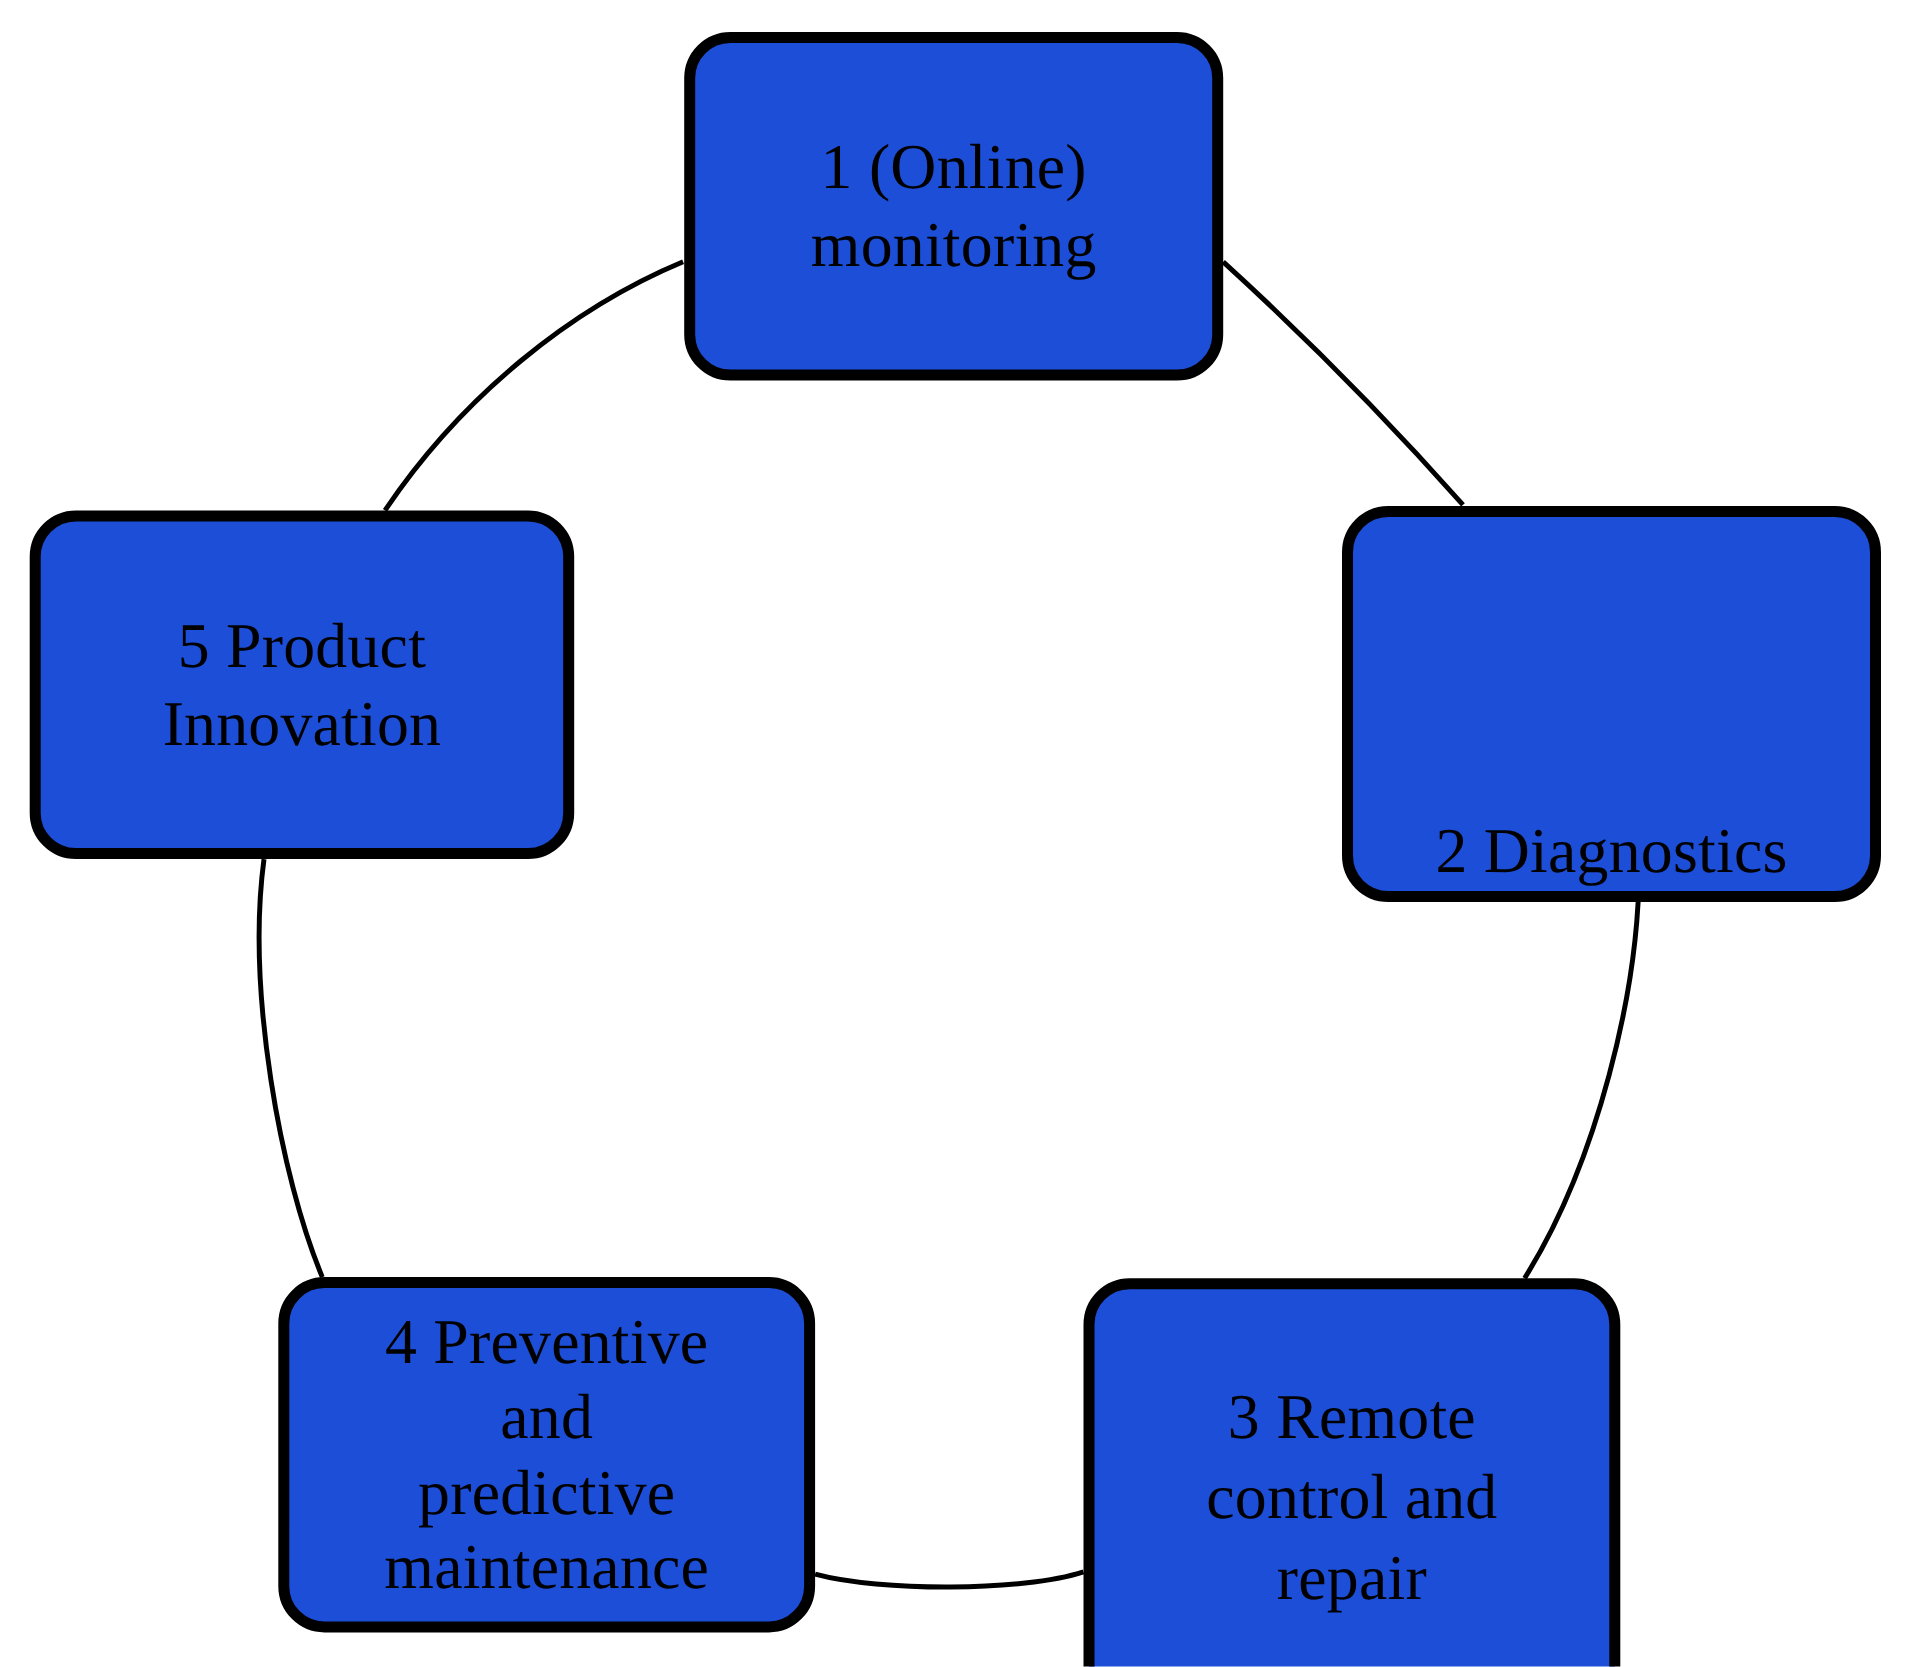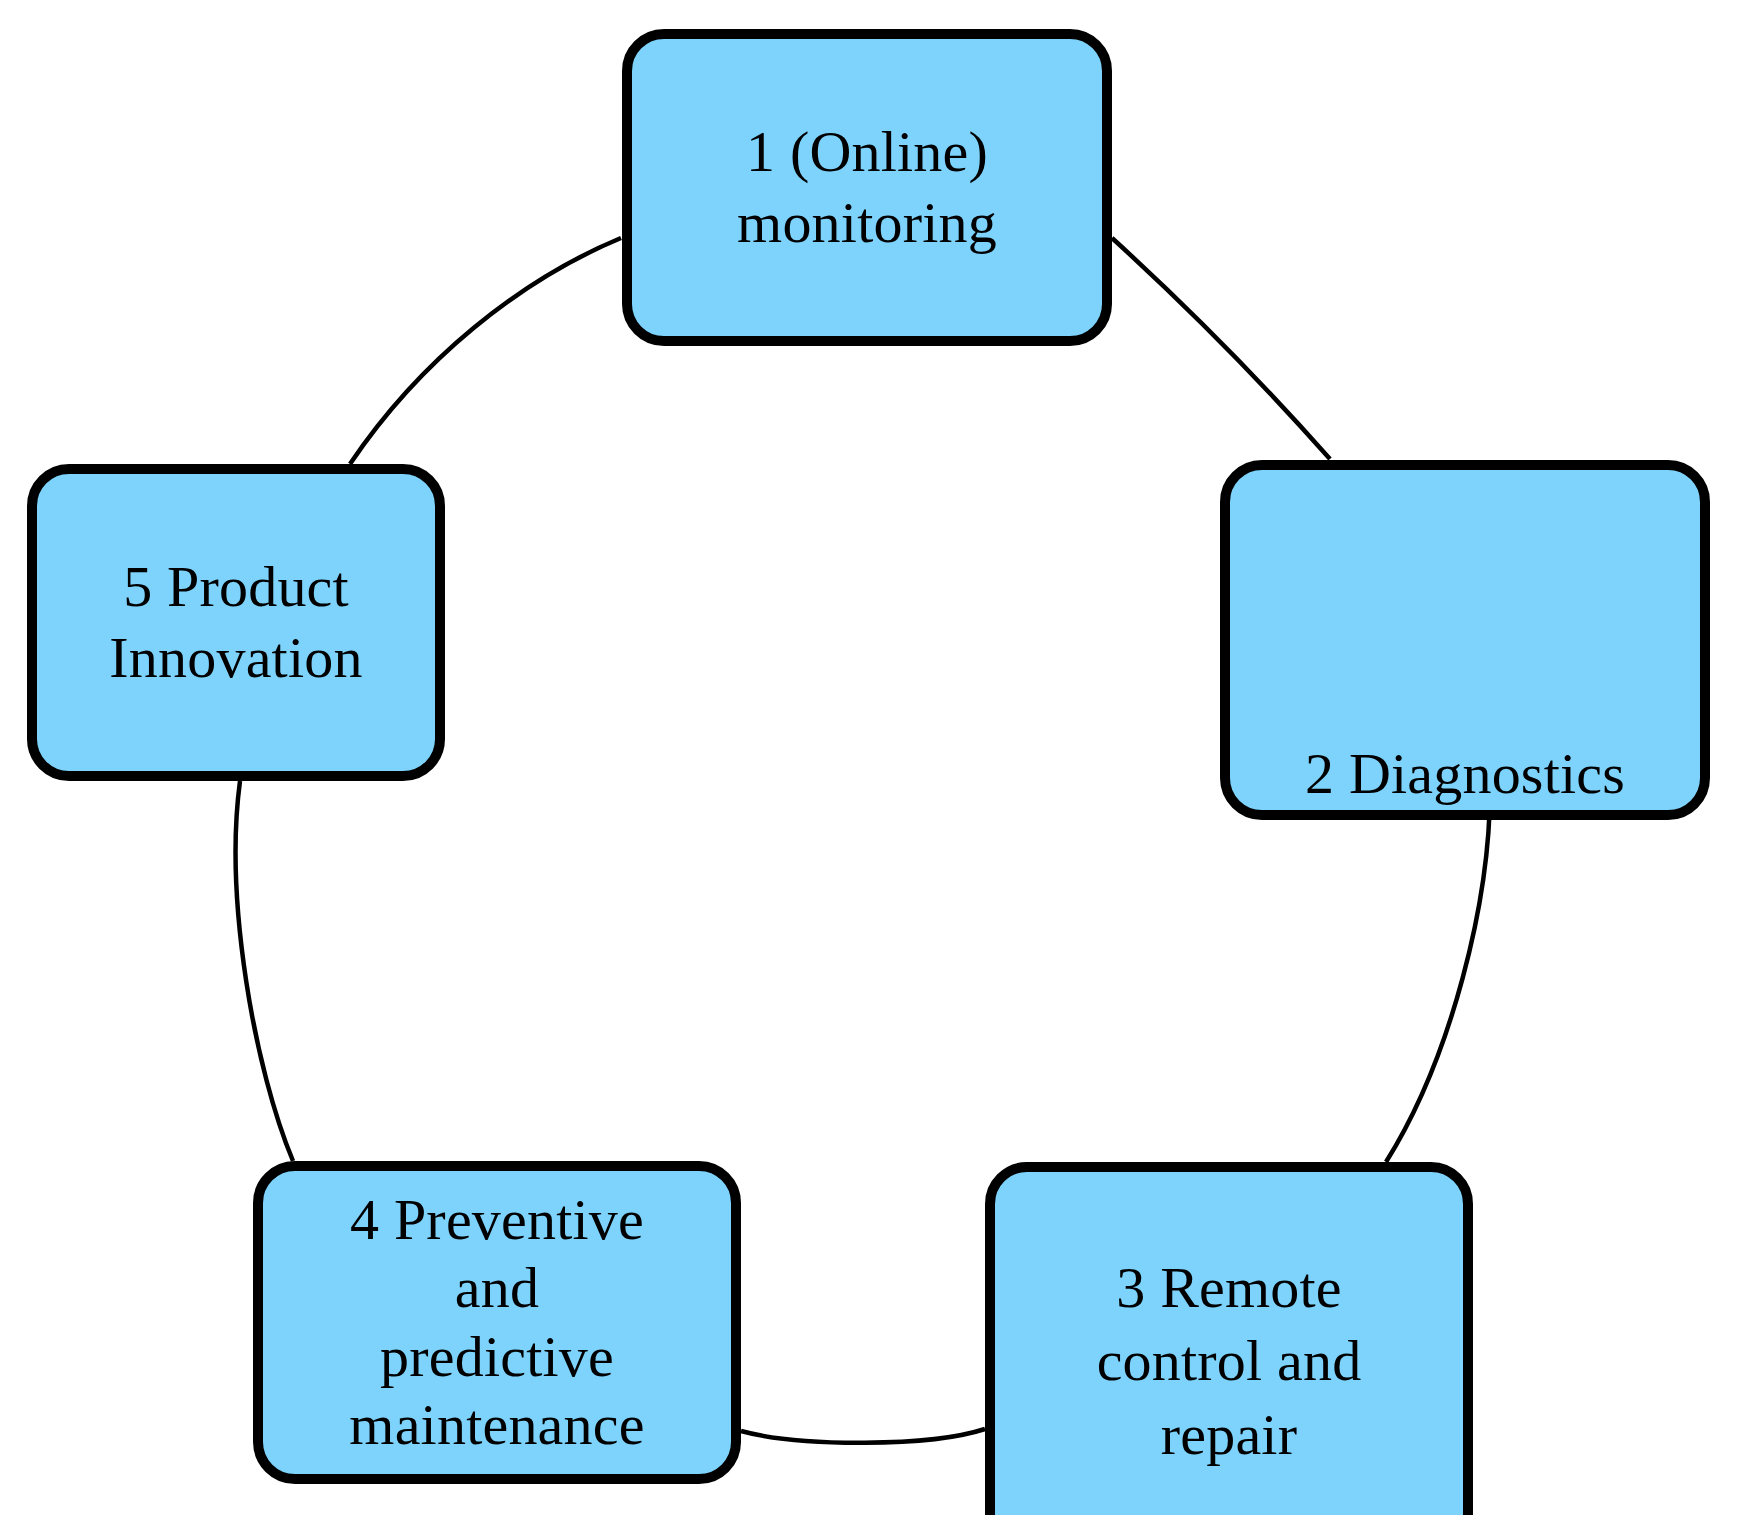--- a/index.html
+++ b/index.html
@@ -30,21 +30,21 @@
   }
   .connector {
     fill: none;
     stroke: #000000;
     stroke-width: 4.5;
     stroke-linecap: butt;
   }
   .node-box {
     position: absolute;
     box-sizing: border-box;
-    background: #7dd3fc;
+    background: #1d4ed8;
     border: 10px solid #000000;
     border-radius: 42px;
     display: flex;
     align-items: center;
     justify-content: center;
     text-align: center;
   }
   .node-label {
     font-family: "Liberation Serif", "DejaVu Serif", serif;
     font-size: 58px;
@@ -52,21 +52,21 @@
     color: #000000;
     letter-spacing: 0.2px;
     white-space: pre-line;
     padding: 0 6px;
   }
   
   #node-1 { left: 622px;  top: 29px;   width: 490px; height: 317px; }
   #node-2 { left: 1220px; top: 460px;  width: 490px; height: 360px; align-items: flex-end; }
   #node-3 { left: 985px;  top: 1162px; width: 488px; height: 398px; }
   #node-4 { left: 253px;  top: 1161px; width: 488px; height: 323px; }
-  #node-5 { left: 27px;   top: 464px;  width: 418px; height: 317px; }
+  #node-5 { left: 27px;   top: 464px;  width: 495px; height: 317px; }
 
   #node-4 .node-label { line-height: 1.18; text-align: center; }
   #node-3 .node-label { line-height: 1.26; }
 </style>
 </head>
 <body>
 
 <div id="diagram-root">
 
   <svg class="canvas" viewBox="0 0 1737 1515" xmlns="http://www.w3.org/2000/svg">

